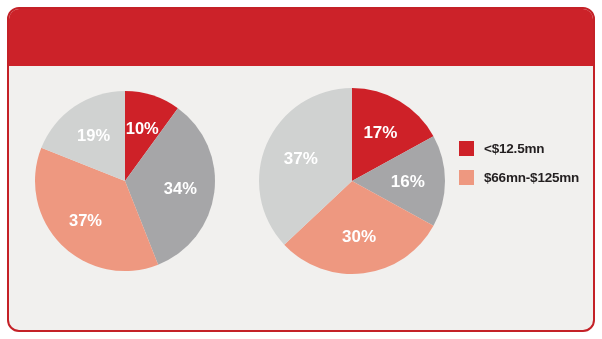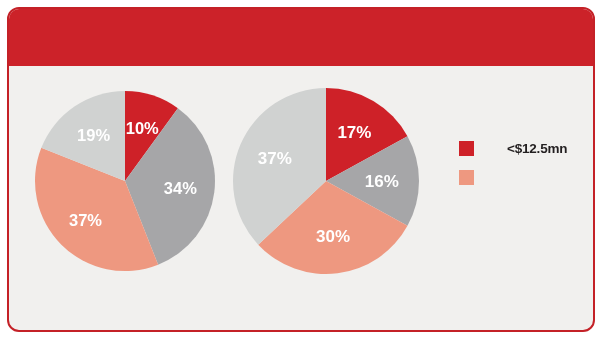--- a/index.html
+++ b/index.html
@@ -46,21 +46,21 @@
 
   .pie-wrap {
     position: absolute;
   }
   .pie-wrap svg {
     display: block;
     overflow: visible;
   }
 
   #pie-left  { left: 26px;  top: 25px; }
-  #pie-right { left: 224px; top: 22px; }
+  #pie-right { left: 250px; top: 22px; }
 
   .slice-label {
     fill: #ffffff;
     font-family: "Liberation Sans", "DejaVu Sans", sans-serif;
     font-size: 16.5px;
     font-weight: 700;
     text-anchor: middle;
     dominant-baseline: central;
   }
   #pie-right .slice-label { font-size: 17px; }
@@ -68,21 +68,20 @@
   #legend {
     position: absolute;
     left: 450px;
     top: 68px;
     width: 130px;
   }
   .legend-item {
     display: flex;
     align-items: center;
     height: 29px;
-    gap: 23px;
   }
   .legend-swatch {
     width: 15px;
     height: 15px;
     flex: 0 0 15px;
     margin-right: 10px;
   }
   .legend-label {
     font-size: 13.5px;
     font-weight: 700;
@@ -126,17 +125,18 @@
         </svg>
     </div>
 
     <div id="legend">
       <div class="legend-item">
         <span class="legend-swatch" style="background: rgb(206, 33, 40);"></span>
         <span class="legend-label">&lt;$12.5mn</span>
       </div>
       <div class="legend-item">
         <span class="legend-swatch" style="background: rgb(238, 152, 128);"></span>
+        <span class="legend-label">$66mn-$125mn</span>
       </div>
     </div>
 
   </div>
 </div>
 
 </body></html>

